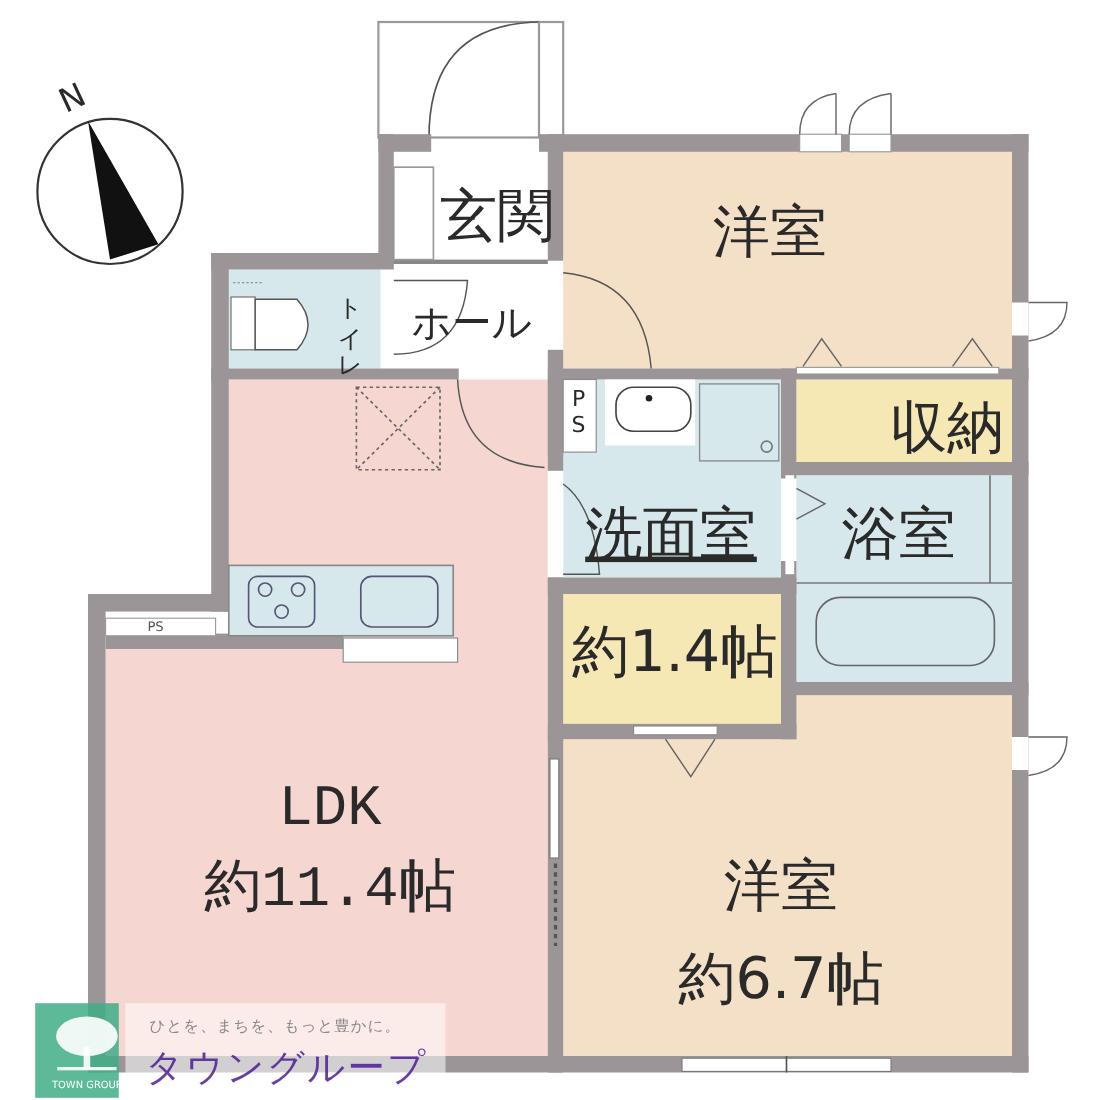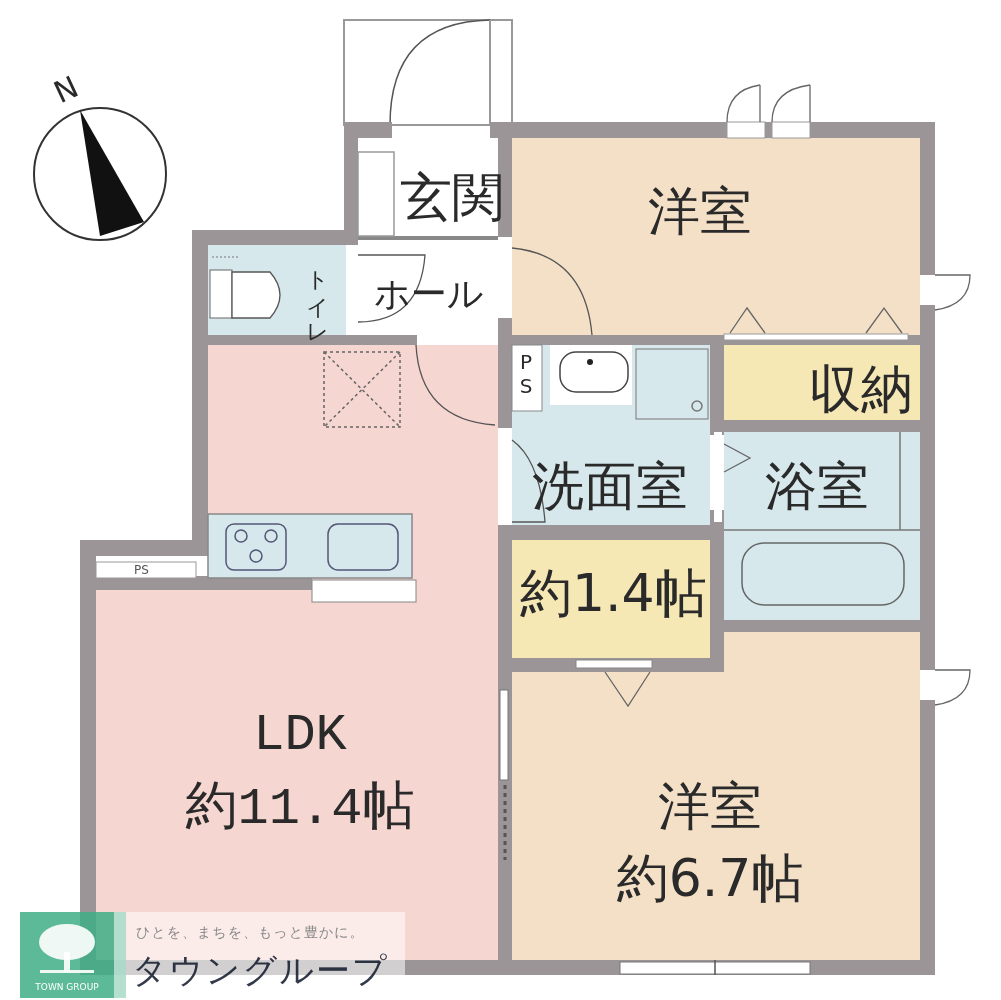--- a/index.html
+++ b/index.html
@@ -188,45 +188,45 @@
 <div class="label big" style="left:580px; top:180px; width:240px;">
   <div>洋室</div>
 </div>
 
 <div class="label big" style="left:770px; top:358px;margin-left:39px;">収納</div>
 
 <div class="label" style="left:515px; top:350px; font-size:20px; line-height:22px; width:22px;">
   <div style="writing-mode:vertical-rl; text-orientation:upright;">PS</div>
 </div>
 
-<div class="label big" style="left:532px; top:455px;">洗面室</div>
+<div class="label big" style="left:532px; top:455px;text-decoration:underline;">洗面室</div>
 <div class="label big" style="left:765px; top:455px;">浴室</div>
 
 <div class="label big" style="left:520px; top:562px; width:180px;">
   <div>約1.4帖</div>
 </div>
 
 <div class="label big" style="left:180px; top:705px; width:240px;font-family:Liberation Mono, monospace;">
   <div>LDK</div>
   <div style="margin-top:12px;">約11.4帖</div>
 </div>
 
 <div class="label tiny" style="left:134px; top:563px;">PS</div>
 
 <div class="label big" style="left:590px; top:775px; width:240px;">
   <div>洋室</div>
-  <div style="margin-top:10px;">約6.7帖</div>
+  <div style="margin-top:22px;">約6.7帖</div>
 </div>
 
 <div class="logo" style="left:20px; top:912px; width:385px; height:86px;">
-  <div style="position:absolute; left:0; top:0; width:106px; height:86px; background:rgba(63,174,134,0.85);">
+  <div style="position:absolute; left:12px; top:0; width:76px; height:86px; background:rgba(63,174,134,0.85);">
     <svg width="94" height="70" viewBox="0 0 94 70">
       <ellipse cx="47" cy="30" rx="28" ry="18" fill="#fff" opacity="0.9"></ellipse>
       <rect x="44" y="40" width="6" height="20" fill="#fff" opacity="0.9"></rect>
       <rect x="20" y="58" width="54" height="3" fill="#fff" opacity="0.9"></rect>
     </svg>
     <div style="position:absolute; left:0; bottom:6px; width:94px; text-align:center; font-size:9px; color:#fff; font-family:'DejaVu Sans', sans-serif;">TOWN GROUP</div>
   </div>
   <div style="position:absolute; left:94px; top:0; width:291px; height:86px; background:rgba(255,255,255,0.55);text-align:right;">
     <div style="position:absolute; left:22px; top:12px; font-size:14px; color:#888; letter-spacing:1px;">ひとを、まちを、もっと豊かに。</div>
-    <div style="position:absolute; left:18px; top:36px; font-size:34px; color:#0f172a; letter-spacing:2px; opacity:0.85;">タウングループ</div>
+    <div style="position:absolute; left:18px; top:36px; font-size:34px; color:#4c1d95; letter-spacing:2px; opacity:0.85;">タウングループ</div>
   </div>
 </div>
 
 </body></html>

